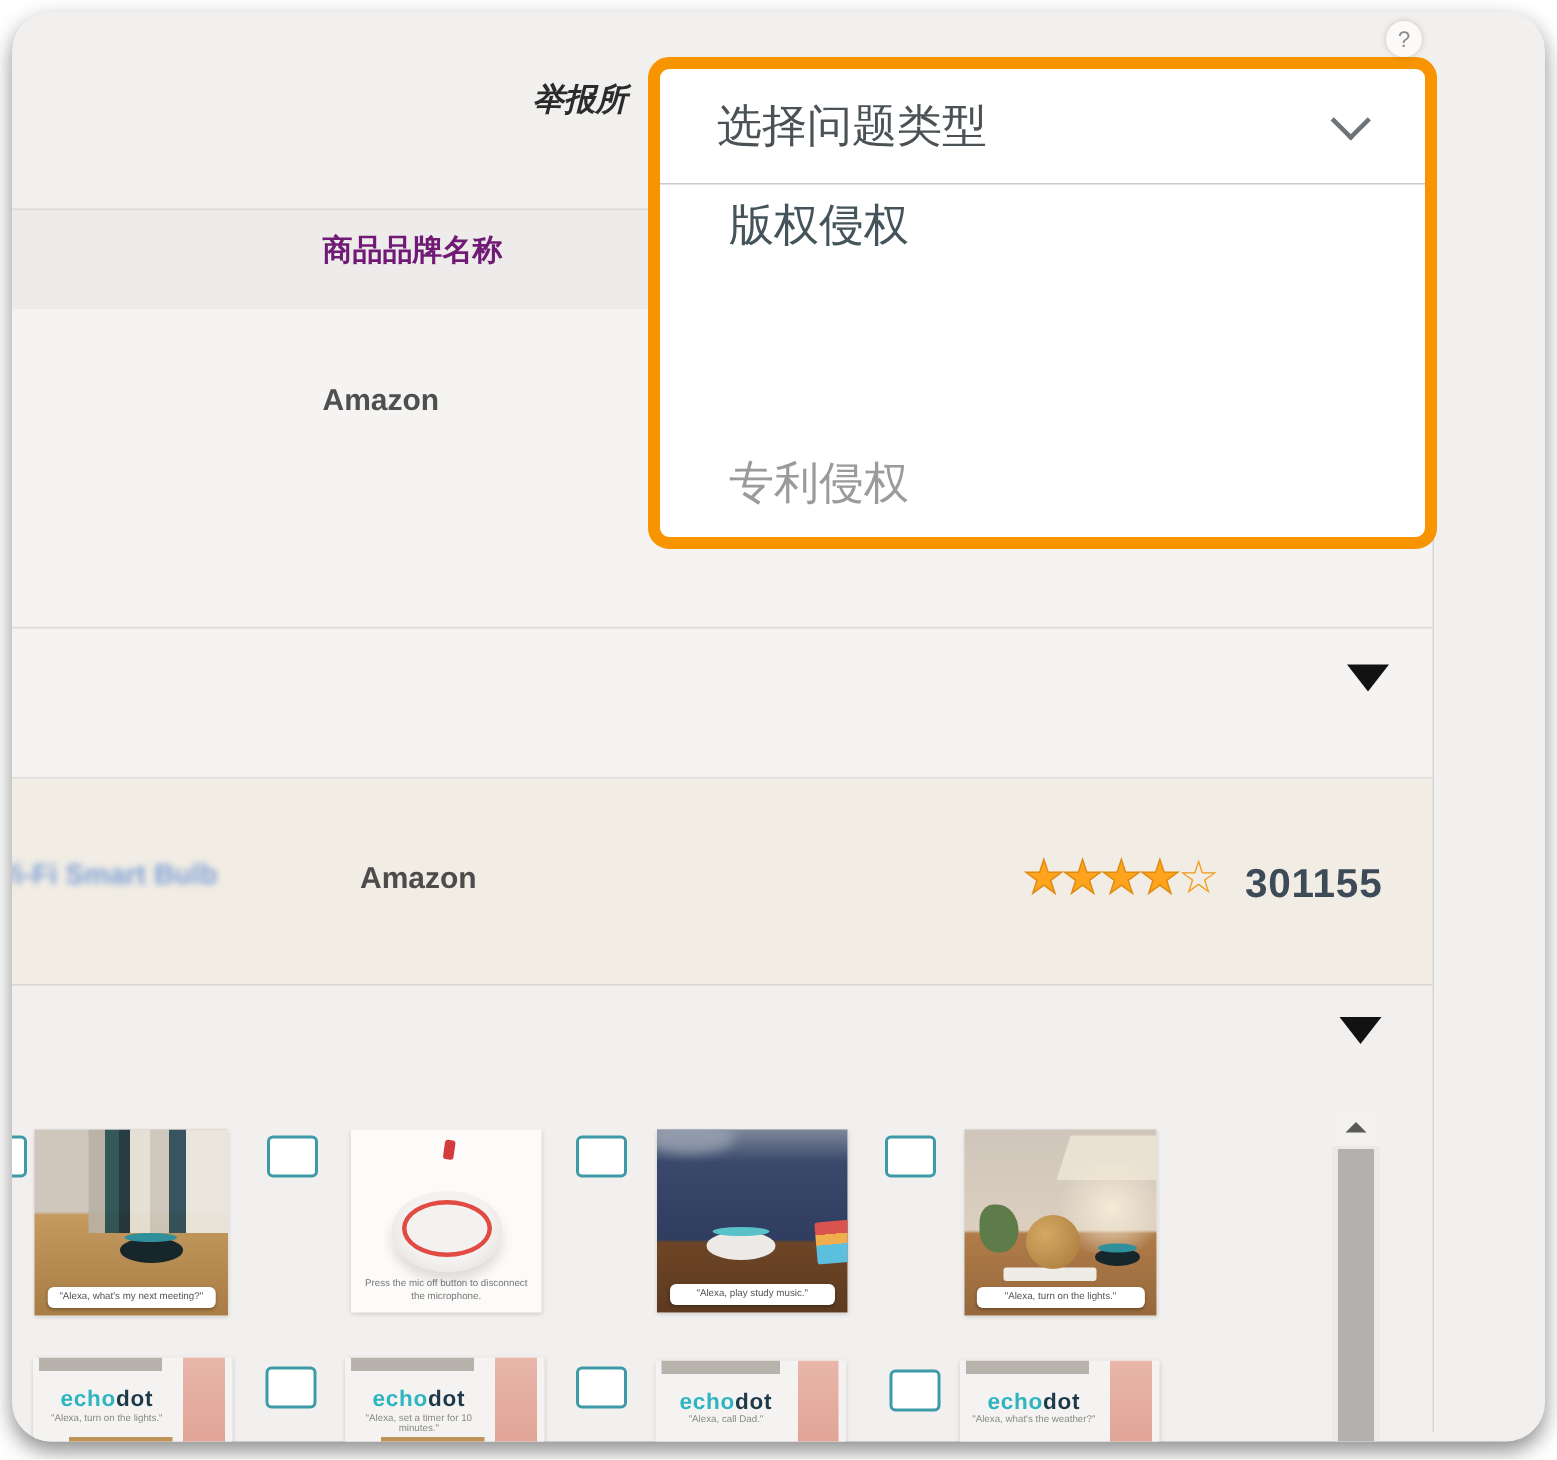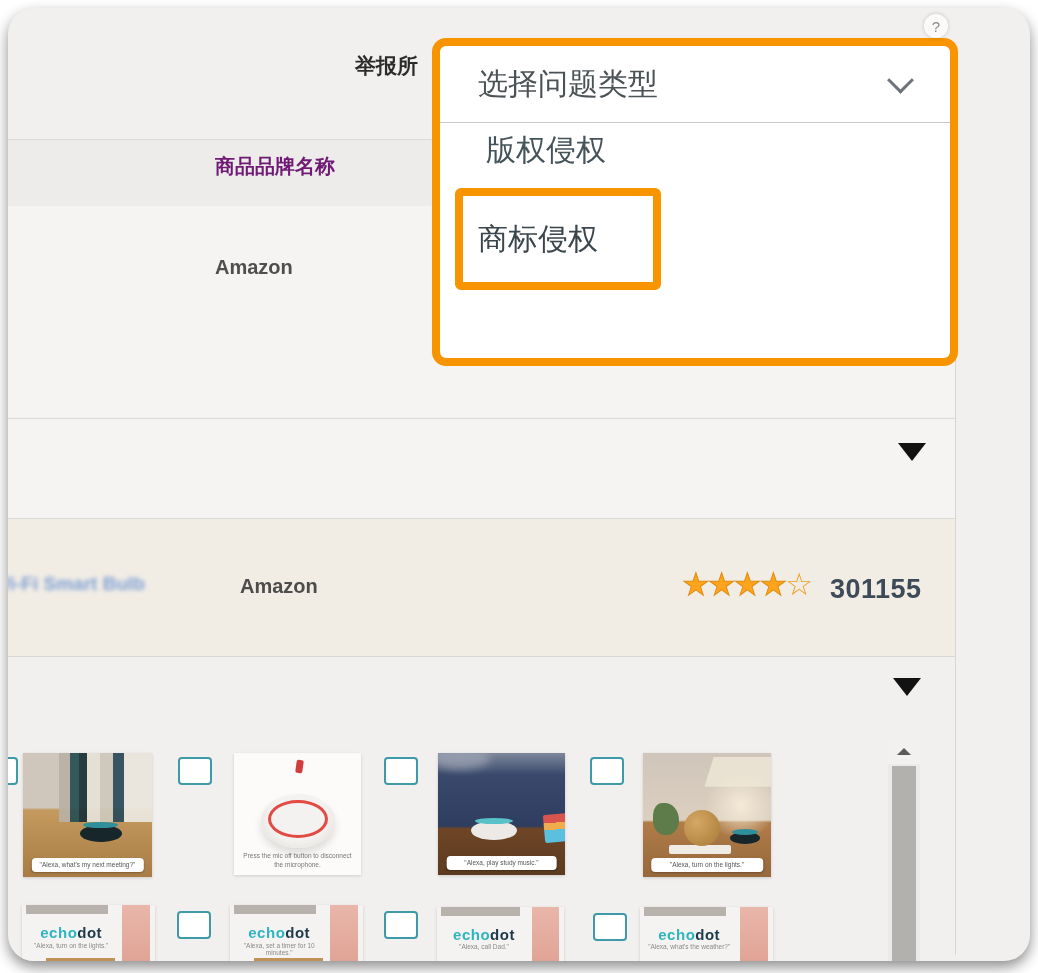--- a/index.html
+++ b/index.html
@@ -9,21 +9,21 @@
   .abs{position:absolute;}
   
   .band-hdr{left:0;top:131px;width:947px;height:66px;background:#edecea;border-top:1px solid #dbdad8;border-bottom:1px solid #dbdad8;}
   .band-r1{left:0;top:198px;width:947px;height:211px;background:#f5f4f2;}
   .band-r2{left:0;top:410px;width:947px;height:100px;background:#f5f4f2;border-top:1px solid #dbdad8;}
   .band-beige{left:0;top:510px;width:947px;height:137px;background:#f1ede5;border-top:1px solid #dcdbd8;border-bottom:1px solid #d8d7d4;}
   .vdivider{left:947px;top:123px;width:1px;height:824px;background:#d7d6d4;}
   
   .hdr-text{left:207px;top:145px;font-size:20px;font-weight:bold;color:#701a75;}
   .row1-brand{left:207px;top:248px;font-size:20px;font-weight:bold;color:#4f4f4f;}
-  .field-label{left:347px;top:44px;font-size:21px;font-weight:bold;color:#2b2b2b;z-index:5;}
+  .field-label{left:347px;top:44px;font-size:21px;font-weight:bold;color:#2b2b2b;z-index:5;font-style:italic;}
   .ptitle{left:-16px;top:565px;font-size:19px;font-weight:bold;color:#7fa0d4;filter:blur(2px);z-index:3;text-decoration:none;white-space:nowrap;}
   .pbrand{left:232px;top:567px;font-size:20px;font-weight:bold;color:#4c4c4c;}
   .stars{left:674px;top:560px;font-size:31px;line-height:34px;letter-spacing:-2px;white-space:nowrap;}
   .star.filled{color:#ffa41c;-webkit-text-stroke:1px #df8c12;}
   .star.empty{color:#ef9d1a;}
   .rcount{left:822px;top:566px;font-size:27px;font-weight:bold;color:#3d4b58;letter-spacing:.5px;}
   
   .help{left:916px;top:6px;width:24px;height:24px;border-radius:50%;background:#fbfaf9;
         box-shadow:0 0 4px rgba(0,0,0,.18);color:#8a8a8a;font-size:15px;display:flex;
         align-items:center;justify-content:center;z-index:12;cursor:pointer;}
@@ -126,23 +126,21 @@
   <div class="abs stars"><span class="star filled">★</span><span class="star filled">★</span><span class="star filled">★</span><span class="star filled">★</span><span class="star empty">☆</span></div>
   <div class="abs rcount">301155</div>
   <div class="abs tri tri2"></div>
 
   <div class="abs dd-panel">
     <div class="dd-select">
       <span>选择问题类型</span>
       <span class="chev"></span>
     </div>
     <div class="dd-opt opt1">版权侵权</div>
-    <div class="dd-hl">
-      <div class="dd-opt opt2">商标侵权</div>
-    </div>
+    <div class="dd-opt opt3">专利侵权</div>
   </div>
 
   <div class="cb c0"></div>
   <div class="cb c1"></div>
   <div class="cb c2"></div>
   <div class="cb c3"></div>
   <div class="cb c4"></div>
   <div class="cb c5"></div>
   <div class="cb c6"></div>
 

